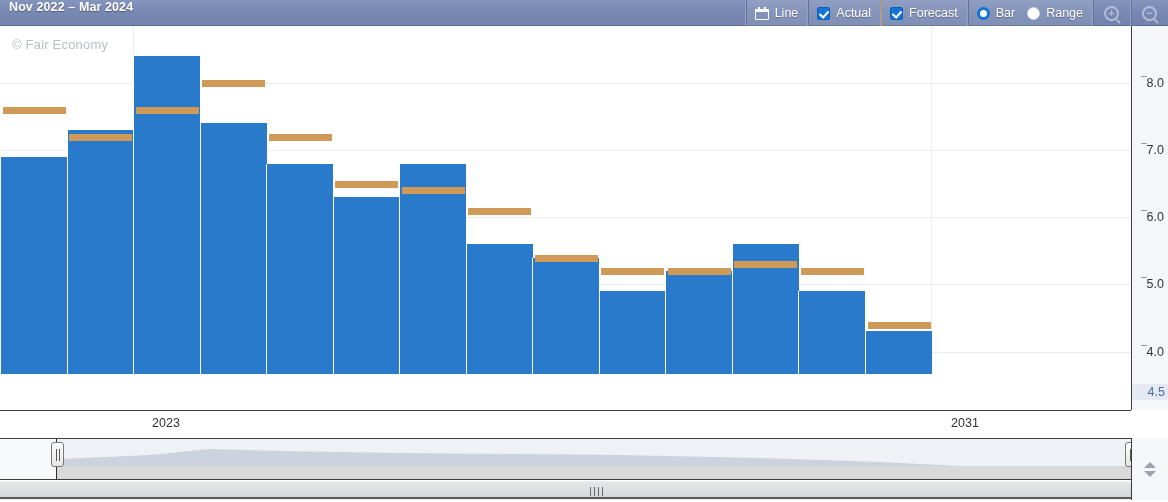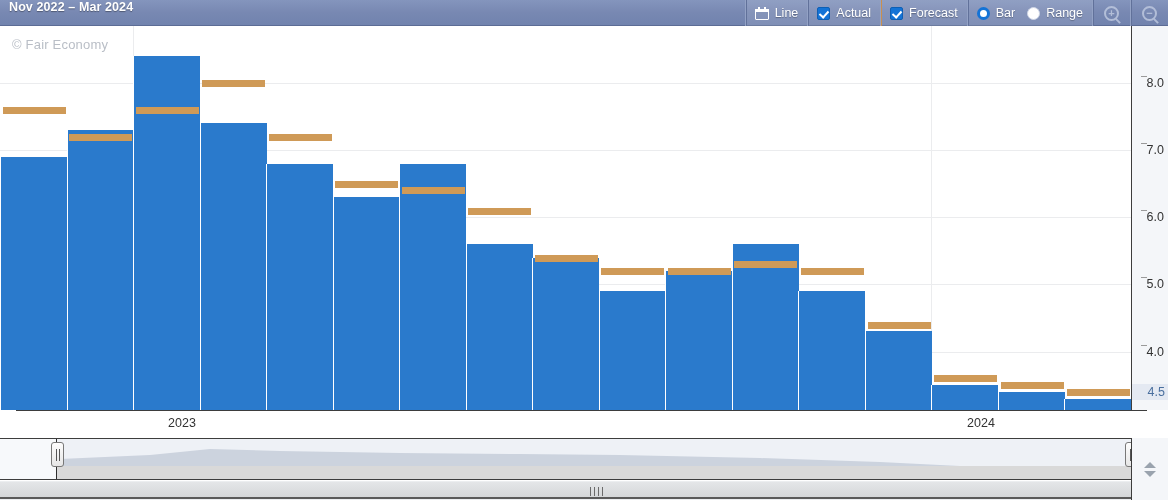--- a/index.html
+++ b/index.html
@@ -76,40 +76,40 @@
     color: #b6c1da; font-size: 11px; line-height: 1; font-weight: bold;
   }
   .tb-icon-btn {
     display: flex; align-items: center; justify-content: center;
     width: 38px; height: 26px; border-left: 1px solid #93a2c5;
     box-shadow: inset 1px 0 0 #61719a;
   }
 
   
   .chart-area {
-    position: absolute; left: 0; top: 26px; width: 1131px; height: 476px;
+    position: absolute; left: 0; top: 26px; width: 1131px; height: 348px;
     background: #ffffff; overflow: hidden;
   }
   .watermark {
     position: absolute; left: 12px; top: 11px; color: #b9bec6;
     font-size: 13px; letter-spacing: .2px; pointer-events: none;
   }
   .gridline {
     position: absolute; left: 0; width: 1131px; height: 1px; background: #ebecee;
   }
   .vgrid {
     position: absolute; top: 0; width: 1px; background: #ebecee;
   }
   .bar {
     position: absolute; background: #2a7acc; border-left: 1px solid #ffffff;
   }
   .fmark { position: absolute; height: 7px; background: #cf9a57; }
 
   .xaxis {
-    position: absolute; left: 16px; top: 410px; width: 1131px; height: 28px;
+    position: absolute; left: 0; top: 410px; width: 1131px; height: 28px;
     border-top: 1px solid #3d3d3d; background: #ffffff;
   }
   .xlabel {
     position: absolute; top: 5px; font-size: 12.5px; color: #333333;
     transform: translateX(-50%); white-space: nowrap;
   }
 
   
   .yaxis {
     position: absolute; left: 1131px; top: 26px; width: 37px; height: 384px;
@@ -279,21 +279,21 @@
         <div class="fmark" title="Dec 2023: 4.4" style="left: 868px; width: 63px; top: 296px; background: rgb(207, 154, 87);"></div>
         <div class="fmark" title="Jan 2024: 3.6" style="left: 934px; width: 63px; top: 349px; background: rgb(207, 154, 87);"></div>
         <div class="fmark" title="Feb 2024: 3.5" style="left: 1001px; width: 63px; top: 356px; background: rgb(207, 154, 87);"></div>
         <div class="fmark" title="Mar 2024: 3.4" style="left: 1067px; width: 63px; top: 363px; background: rgb(207, 154, 87);"></div>
       </div>
   </div>
 
   <div class="xaxis">
     <div id="xlabels">
         <div class="xlabel" style="left: 166px;">2023</div>
-        <div class="xlabel" style="left: 965px;">2024</div>
+        <div class="xlabel" style="left: 965px;">2031</div>
       </div>
   </div>
 
   <div class="yaxis">
     <div id="yticks">
         <div class="ytick" style="top: 57px;">8.0<span class="ytick-mark"></span></div>
         <div class="ytick" style="top: 124px;">7.0<span class="ytick-mark"></span></div>
         <div class="ytick" style="top: 191px;">6.0<span class="ytick-mark"></span></div>
         <div class="ytick" style="top: 258px;">5.0<span class="ytick-mark"></span></div>
         <div class="ytick" style="top: 326px;">4.0<span class="ytick-mark"></span></div>

